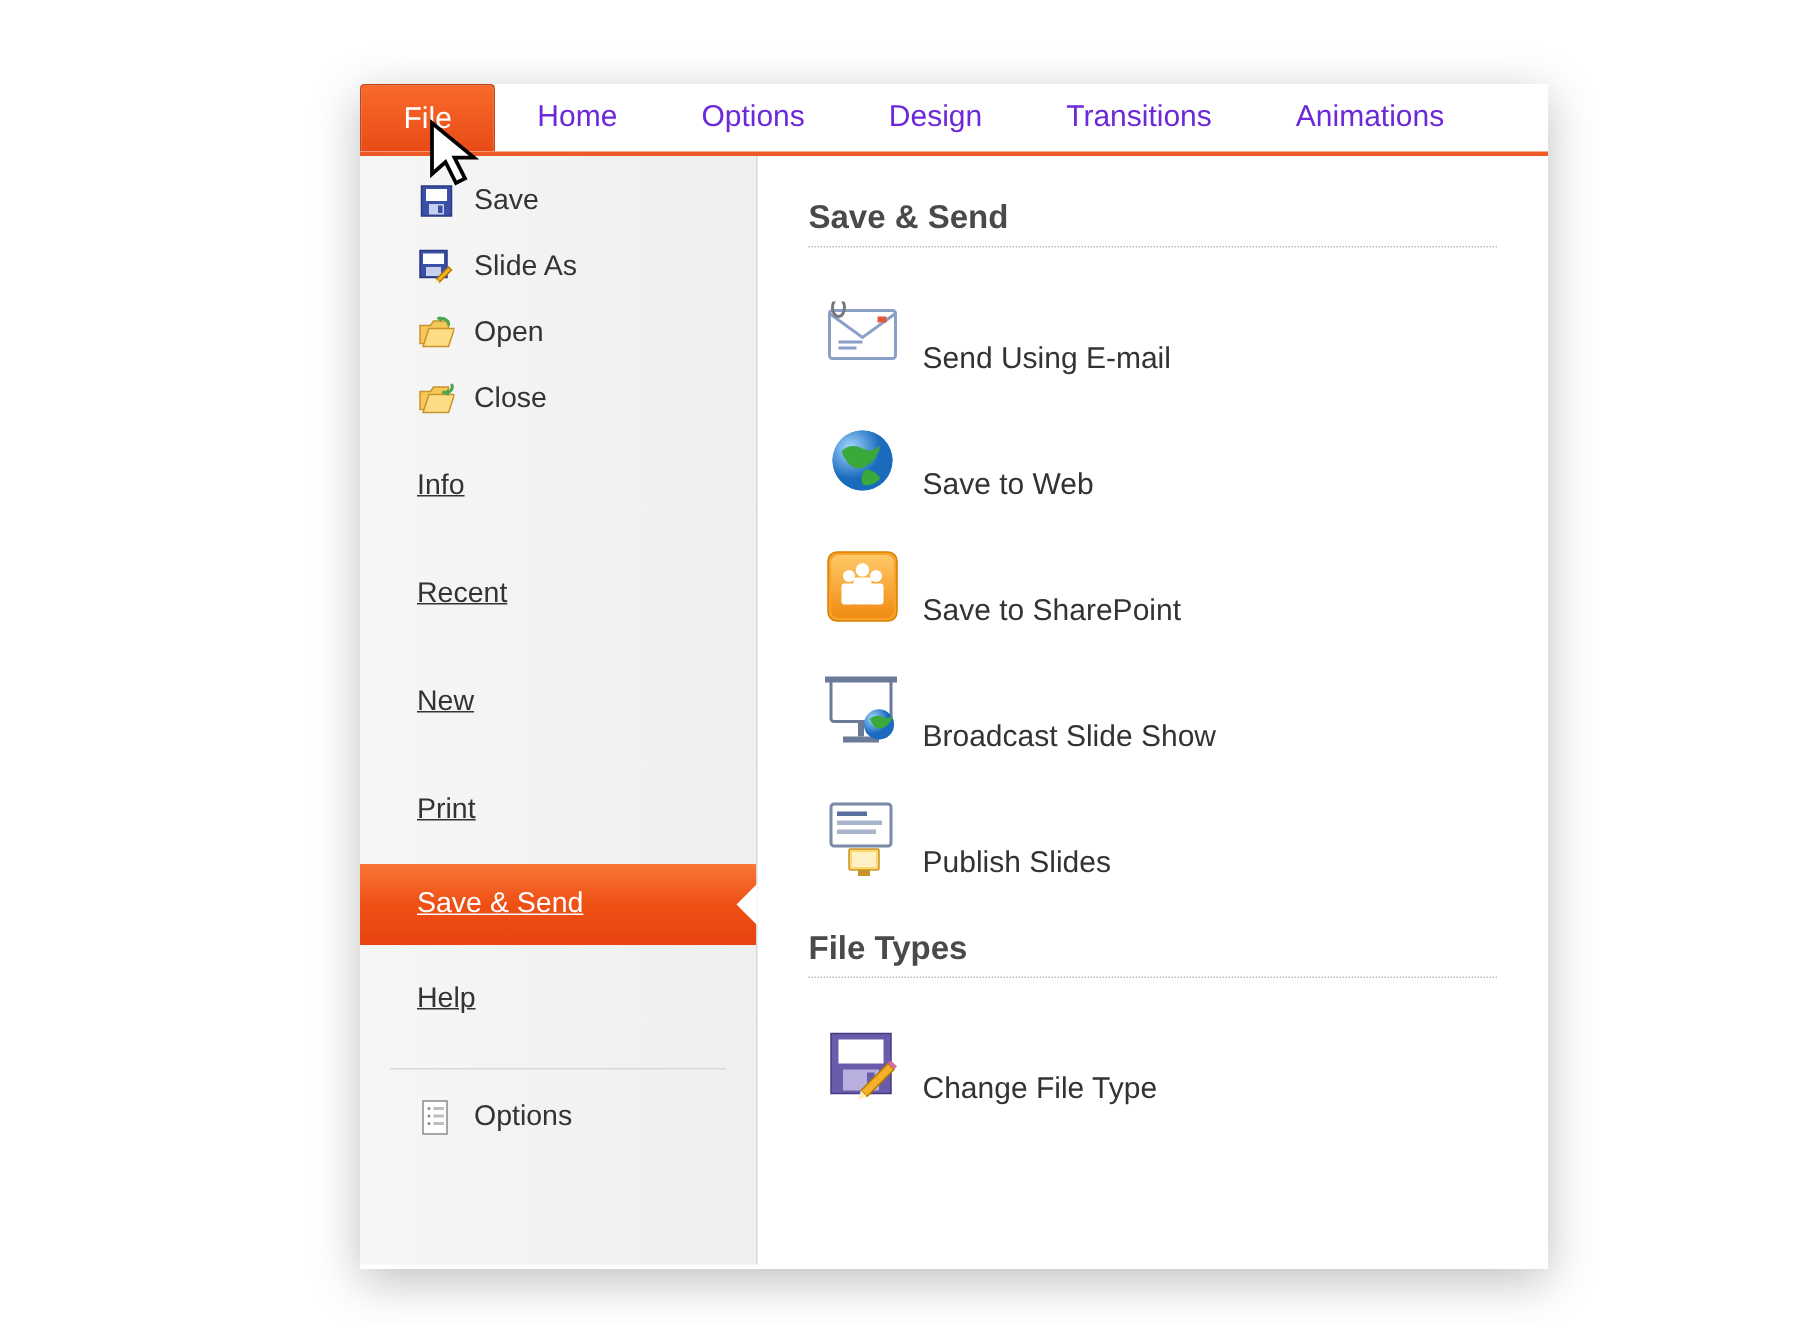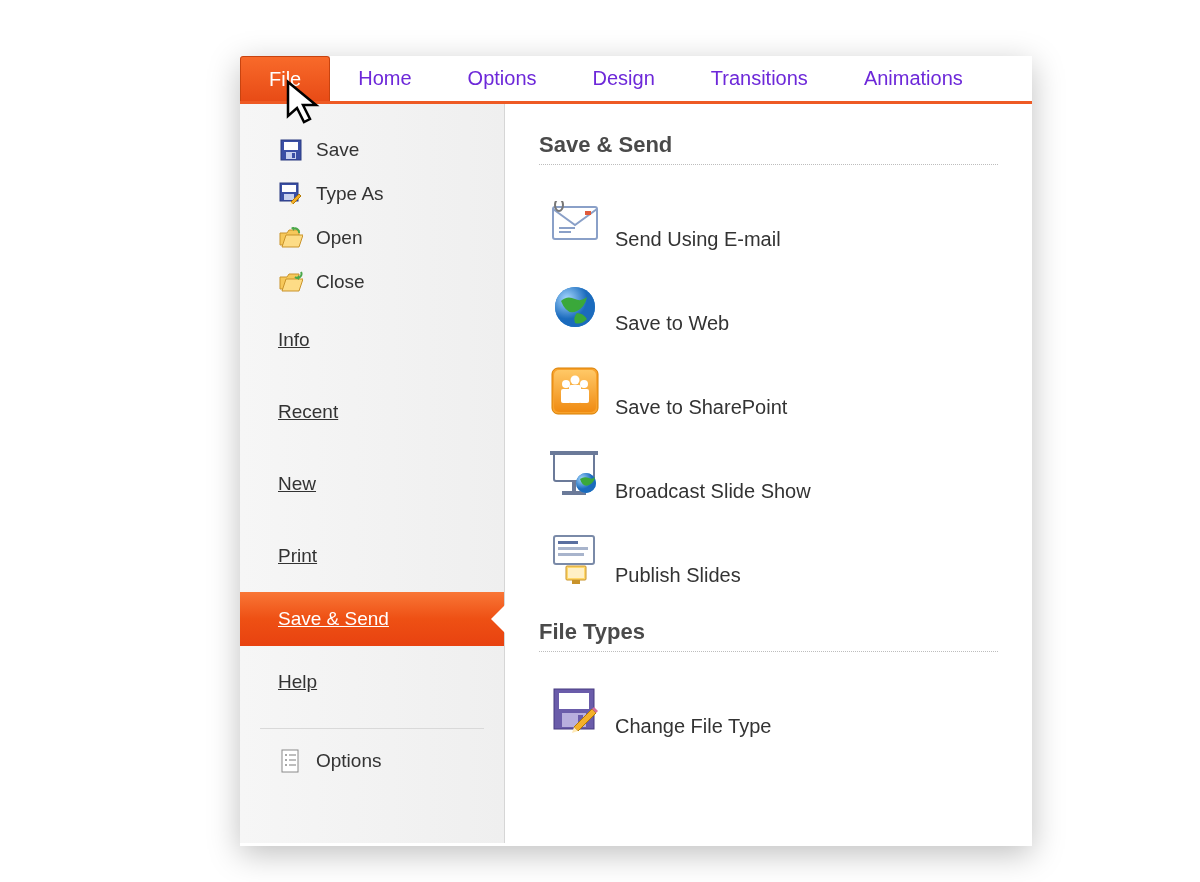--- a/index.html
+++ b/index.html
@@ -47,21 +47,21 @@
     font-weight: 500;
   }
   .body {
     display: flex;
     height: calc(100% - 51px);
   }
   .sidebar {
     width: 265px;
     background: linear-gradient(to right, #f6f6f6, #efefef);
     border-right: 1px solid #d6d6d6;
-    padding-top: 24px;
+    padding-top: 8px;
   }
   .side-item {
     display: flex;
     align-items: center;
     height: 44px;
     padding-left: 38px;
     font-size: 19px;
     color: #333;
     cursor: pointer;
     gap: 12px;
@@ -160,21 +160,21 @@
       <div class="side-item">
         <span class="icon">
           <svg width="24" height="24" viewBox="0 0 24 24">
             <rect x="1" y="1" width="18" height="18" fill="#3a4fa5" stroke="#2a3a80"></rect>
             <rect x="3" y="3" width="14" height="7" fill="#fff"></rect>
             <rect x="5" y="12" width="10" height="6" fill="#c7d0ee"></rect>
             <polygon points="14,22 22,14 20,12 12,20" fill="#f4b02a" stroke="#b57a00"></polygon>
             <polygon points="12,20 14,22 11,23" fill="#ffe9b5"></polygon>
           </svg>
         </span>
-        <span>Type As</span>
+        <span>Slide As</span>
       </div>
 
       <div class="side-item">
         <span class="icon">
           <svg width="24" height="22" viewBox="0 0 24 22">
             <path d="M1 6 h7 l2 -3 h10 v15 h-19 z" fill="#f6c85a" stroke="#c9932a"></path>
             <path d="M3 20 L7 8 h17 l-4 12 z" fill="#fddc86" stroke="#c9932a"></path>
             <path d="M14 2 a4 4 0 0 1 6 4" fill="none" stroke="#4aa84a" stroke-width="2"></path>
             <polygon points="12,1 15,4 15,-1" fill="#4aa84a"></polygon>
           </svg>

